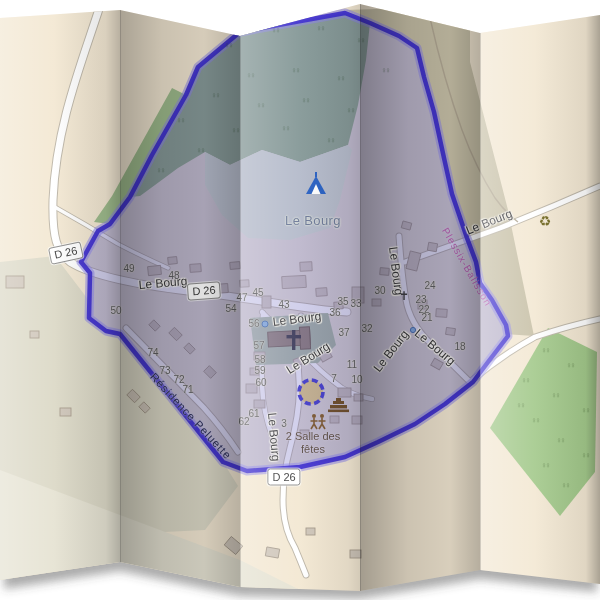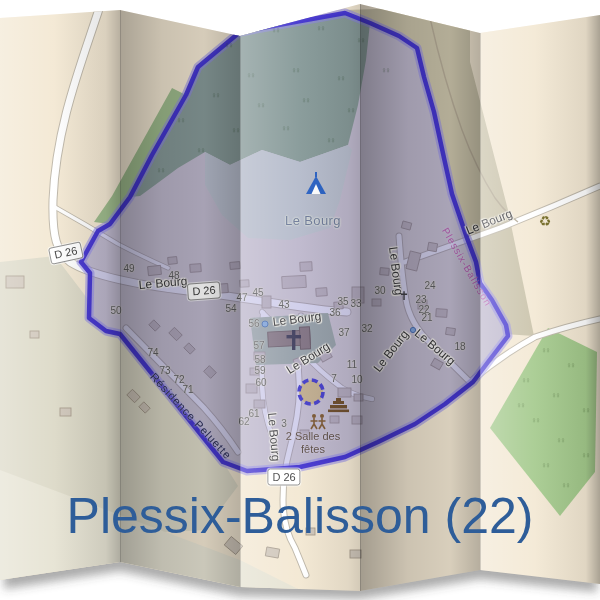--- a/index.html
+++ b/index.html
@@ -283,21 +283,20 @@
         <span class="tree orchard" style="left: 555px; top: 395px;">♀♀</span>
         <span class="tree orchard" style="left: 585px; top: 410px;">♀♀</span>
         <span class="tree orchard" style="left: 535px; top: 420px;">♀♀</span>
         <span class="tree orchard" style="left: 560px; top: 440px;">♀♀</span>
         <span class="tree orchard" style="left: 585px; top: 455px;">♀♀</span>
         <span class="tree orchard" style="left: 545px; top: 465px;">♀♀</span>
         <span class="tree orchard" style="left: 520px; top: 405px;">♀♀</span>
         <span class="tree orchard" style="left: 565px; top: 485px;">♀♀</span>
       </div>
 
-    <span id="map-title">Plessix-Balisson (22)</span>
 
     <div>
       <div class="fold f1"></div>
         <div class="fold f2"></div>
         <div class="fold f3"></div>
       <div class="fold f4"></div>
         <div class="fold f5"></div>
       <div class="crease" style="left:120px"></div>
         <div class="crease" style="left:240px"></div>
       <div class="crease" style="left:360px"></div>

